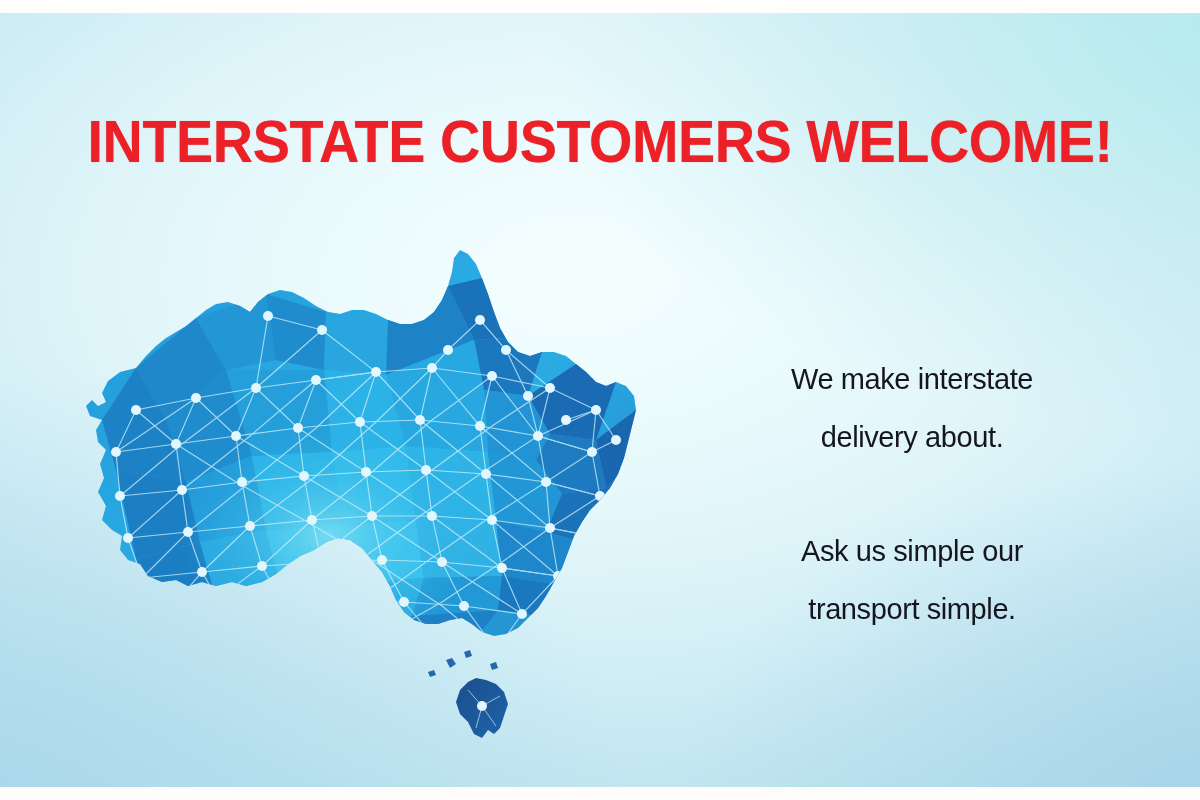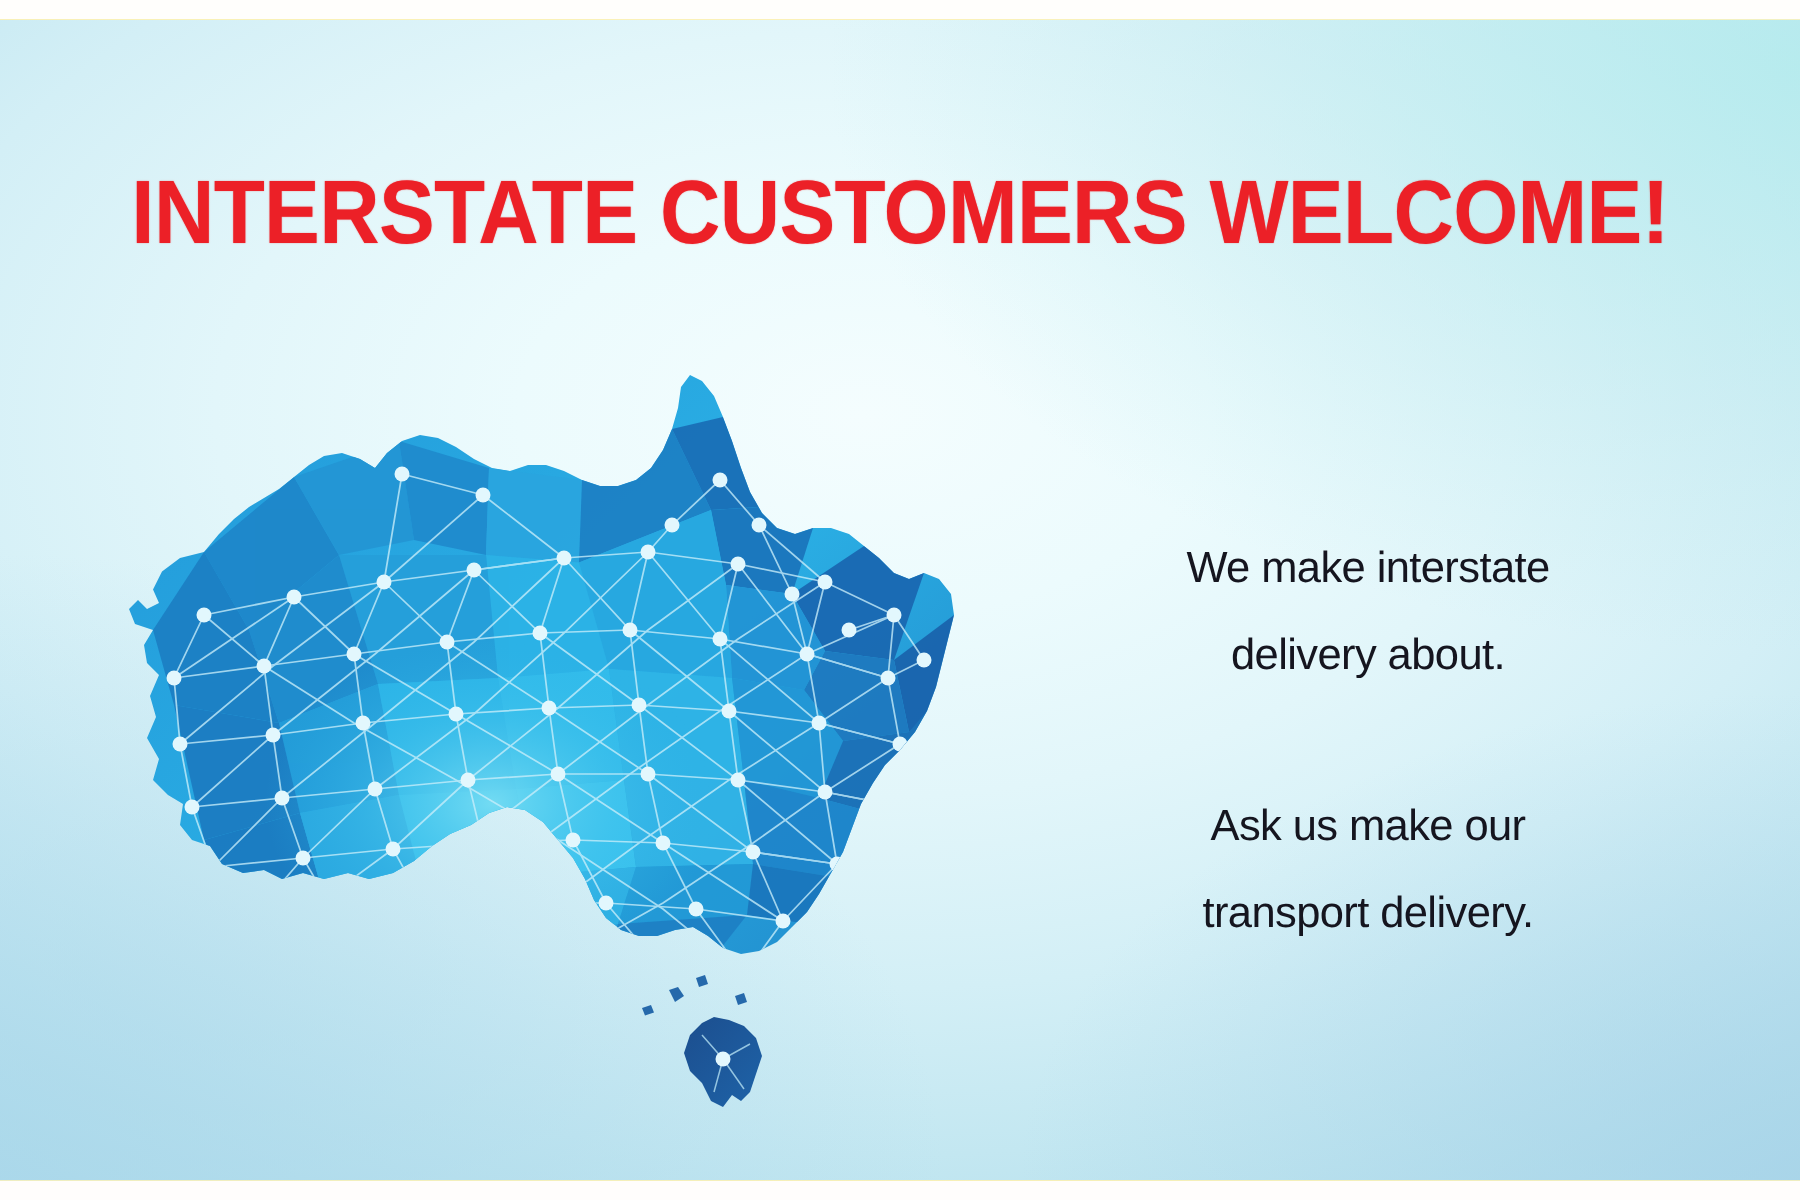--- a/index.html
+++ b/index.html
@@ -376,21 +376,21 @@
           <path d="M414,444 L420,442 L422,448 L416,450 Z"></path>
           <path d="M352,452 L358,450 L360,455 L354,457 Z"></path>
         </g>
       </svg>
     </div>
 
     <div class="copy">
       <p>We make interstate</p>
       <p>delivery about.</p>
       <div class="gap"></div>
-      <p>Ask us make our</p>
-      <p>transport delivery.</p>
+      <p>Ask us simple our</p>
+      <p>transport simple.</p>
     </div>
 
 
   </div>
 
   <div class="strip-bottom"></div>
 </div>
 
 </body></html>

